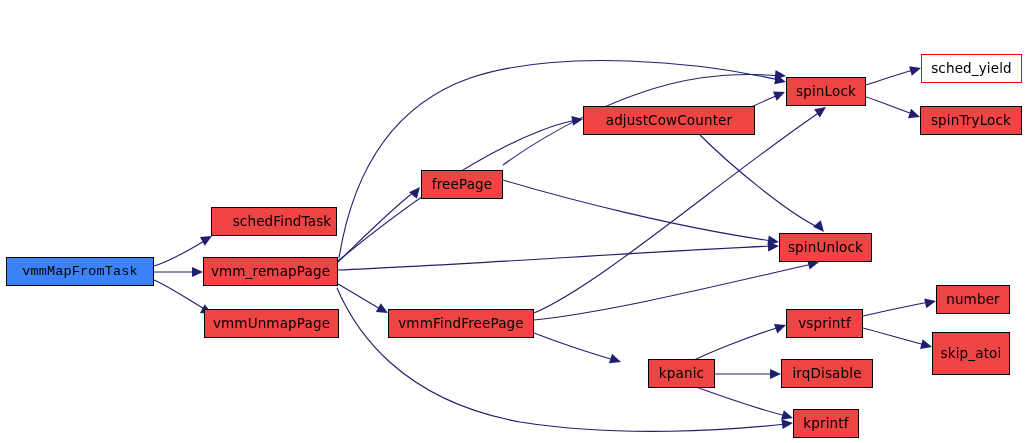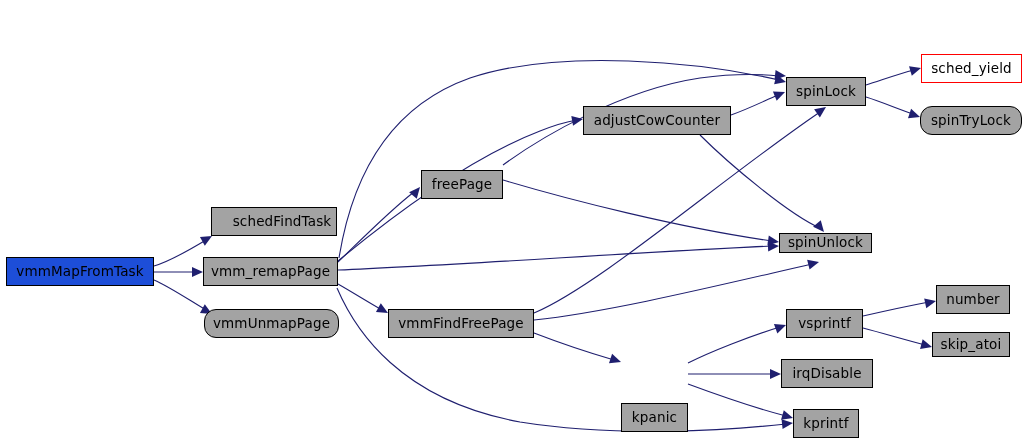--- a/index.html
+++ b/index.html
@@ -30,33 +30,34 @@
     stroke-width: 1.1px;
   }
   .arrowfill {
     fill: #1f1f6f;
     stroke: none;
   }
   .node {
     position: absolute;
     box-sizing: border-box;
     border: 1px solid #000000;
-    background: #a3a3a3;
+    background: #ef4444;
     color: #000000;
     font-size: 13.5px;
     line-height: 1;
     display: flex;
     align-items: center;
     justify-content: center;
     white-space: nowrap;
     letter-spacing: 0.15px;
   }
   .node.highlight {
-    background: #1d4ed8;
+    background: #3b82f6;
     border-color: #000000;
+    font-family: Liberation Mono, monospace;
   }
   .node.redborder {
     border: 1px solid #ff0000;
     background: #ffffff;
   }
 </style>
 </head>
 <body>
 
 <div id="canvas">
@@ -111,56 +112,56 @@
   <div id="node-layer">
       <div class="node highlight" style="left: 6px; top: 257px; width: 148px; height: 29px;">
         <span>vmmMapFromTask</span>
       </div>
       <div class="node" style="left: 211px; top: 207px; width: 126px; height: 29px; padding-left: 16px;">
         <span>schedFindTask</span>
       </div>
       <div class="node" style="left: 203px; top: 257px; width: 135px; height: 29px;">
         <span>vmm_remapPage</span>
       </div>
-      <div class="node" style="left: 204px; top: 309px; width: 135px; height: 29px; border-radius: 12px;">
+      <div class="node" style="left: 204px; top: 309px; width: 135px; height: 29px;">
         <span>vmmUnmapPage</span>
       </div>
       <div class="node" style="left: 421px; top: 170px; width: 82px; height: 29px;">
         <span>freePage</span>
       </div>
       <div class="node" style="left: 388px; top: 309px; width: 146px; height: 29px;">
         <span>vmmFindFreePage</span>
       </div>
-      <div class="node" style="left: 583px; top: 106px; width: 148px; height: 29px;">
+      <div class="node" style="left: 583px; top: 106px; width: 172px; height: 29px;">
         <span>adjustCowCounter</span>
       </div>
-      <div class="node" style="left: 621px; top: 359px; width: 67px; height: 29px; margin-top: 44px;">
+      <div class="node" style="left: 648px; top: 359px; width: 67px; height: 29px;">
         <span>kpanic</span>
       </div>
       <div class="node" style="left: 786px; top: 77px; width: 80px; height: 29px;">
         <span>spinLock</span>
       </div>
-      <div class="node" style="left: 779px; top: 233px; width: 93px; height: 20px;">
+      <div class="node" style="left: 779px; top: 233px; width: 93px; height: 29px;">
         <span>spinUnlock</span>
       </div>
       <div class="node" style="left: 786px; top: 309px; width: 77px; height: 29px;">
         <span>vsprintf</span>
       </div>
       <div class="node" style="left: 781px; top: 359px; width: 92px; height: 29px;">
         <span>irqDisable</span>
       </div>
       <div class="node" style="left: 793px; top: 409px; width: 66px; height: 29px;">
         <span>kprintf</span>
       </div>
       <div class="node redborder" style="left: 921px; top: 54px; width: 101px; height: 29px;">
         <span>sched_yield</span>
       </div>
-      <div class="node" style="left: 920px; top: 106px; width: 102px; height: 29px; border-radius: 12px;">
+      <div class="node" style="left: 920px; top: 106px; width: 102px; height: 29px;">
         <span>spinTryLock</span>
       </div>
       <div class="node" style="left: 936px; top: 285px; width: 74px; height: 29px;">
         <span>number</span>
       </div>
-      <div class="node" style="left: 932px; top: 332px; width: 78px; height: 25px;">
+      <div class="node" style="left: 932px; top: 332px; width: 78px; height: 43px;">
         <span>skip_atoi</span>
       </div>
     </div>
 </div>
 
 </body></html>

